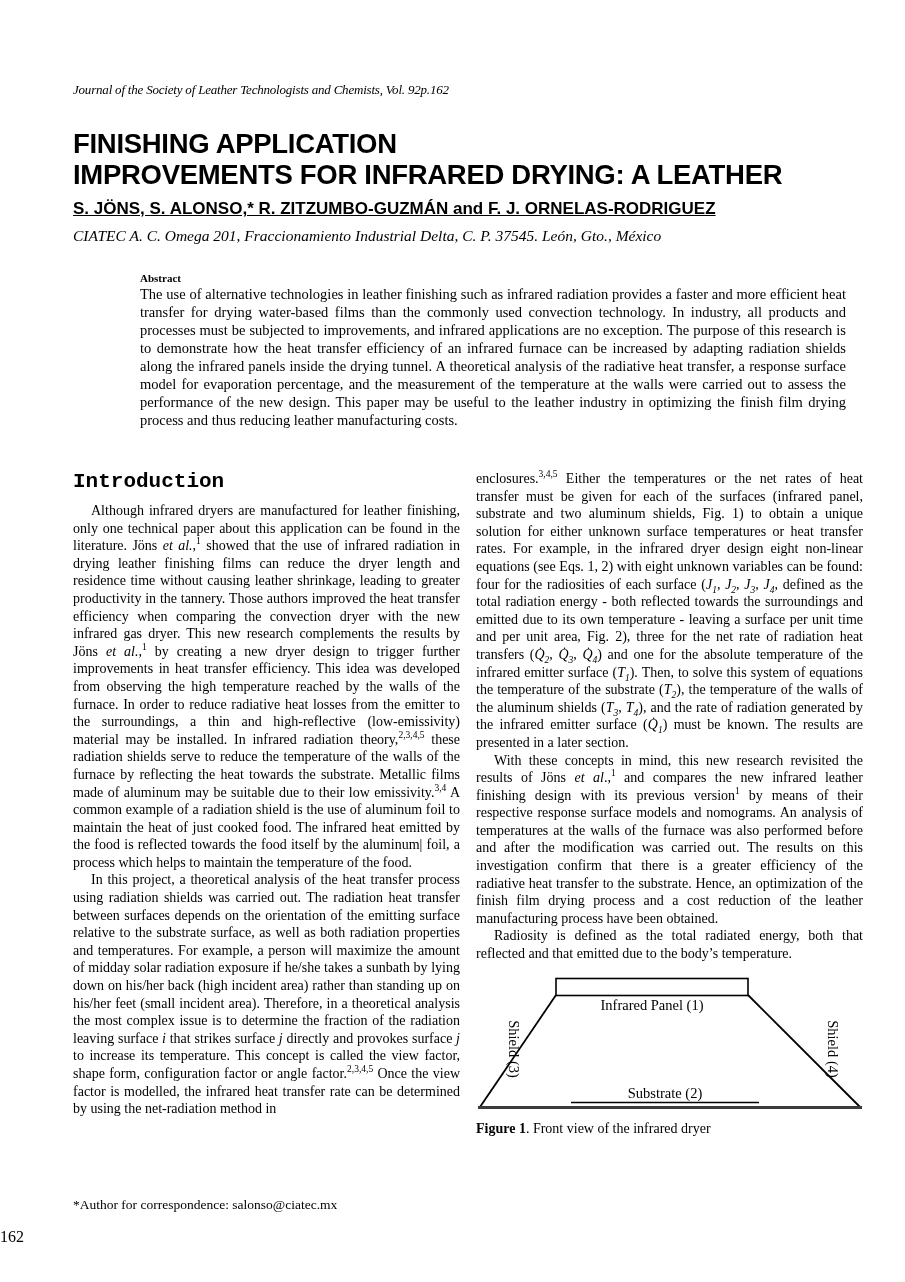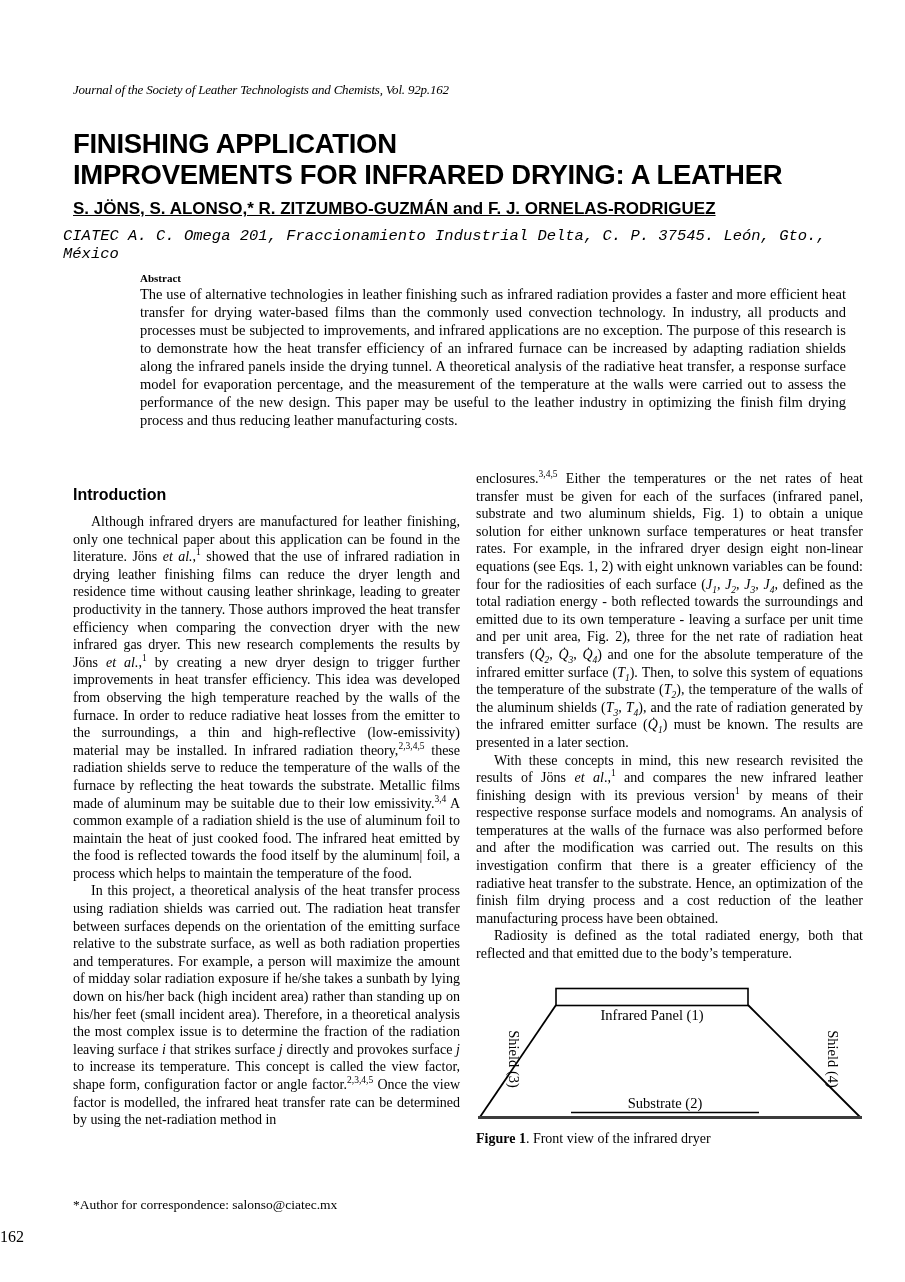--- a/index.html
+++ b/index.html
@@ -18,45 +18,45 @@
   .title-block .t {
     font-family:"Liberation Sans", sans-serif;
     font-weight:bold; font-size:27.5px; line-height:31px; letter-spacing:-0.3px;
   }
   .authors {
     left:73px; top:199px; width:800px;
     font-family:"Liberation Sans", sans-serif;
     font-weight:bold; font-size:17px;text-decoration:underline;
   }
   .affiliation {
-    left:63px; top:227px; width:800px;
-    font-style:italic; font-size:15.5px;font-family:Liberation Mono, monospace;
+    left:73px; top:227px; width:800px;
+    font-style:italic; font-size:15.5px;
   }
 
   .abstract { left:140px; top:272px; width:706px; }
   .abstract .h { font-weight:bold; font-size:11px; margin-bottom:1px; }
   .abstract .b { font-size:14.5px; line-height:18px; text-align:justify; }
 
   .columns {
     left:73px; top:470px; width:790px;
     display:flex; gap:16px;
   }
   .col { width:387px; }
   .col p {
     margin:0; font-size:14px; line-height:17.6px; text-align:justify;
   }
   .col p.indent { text-indent:18px; }
   .sec-head {
-    font-family:Liberation Sans, sans-serif;
-    font-weight:bold; font-size:16px; margin:16px 0 9px 0;
+    font-family:Liberation Mono, monospace;
+    font-weight:bold; font-size:21px; margin:0 0 9px 0;
   }
   sup { font-size:9.5px; line-height:0; }
   sub { font-size:9.5px; line-height:0; }
 
-  .figure-wrap { margin-top:24px; }
+  .figure-wrap { margin-top:14px; }
   .fig-svg { display:block; }
   .fig-caption { font-size:14px; margin-top:4px; }
   .fig-caption b { font-weight:bold; }
 
   .svg-label { font-family:"Liberation Serif", serif; font-size:14.5px; }
 
   .footnote {
     left:73px; top:1197px; width:420px; font-size:13.5px;
   }
   .page-number {

